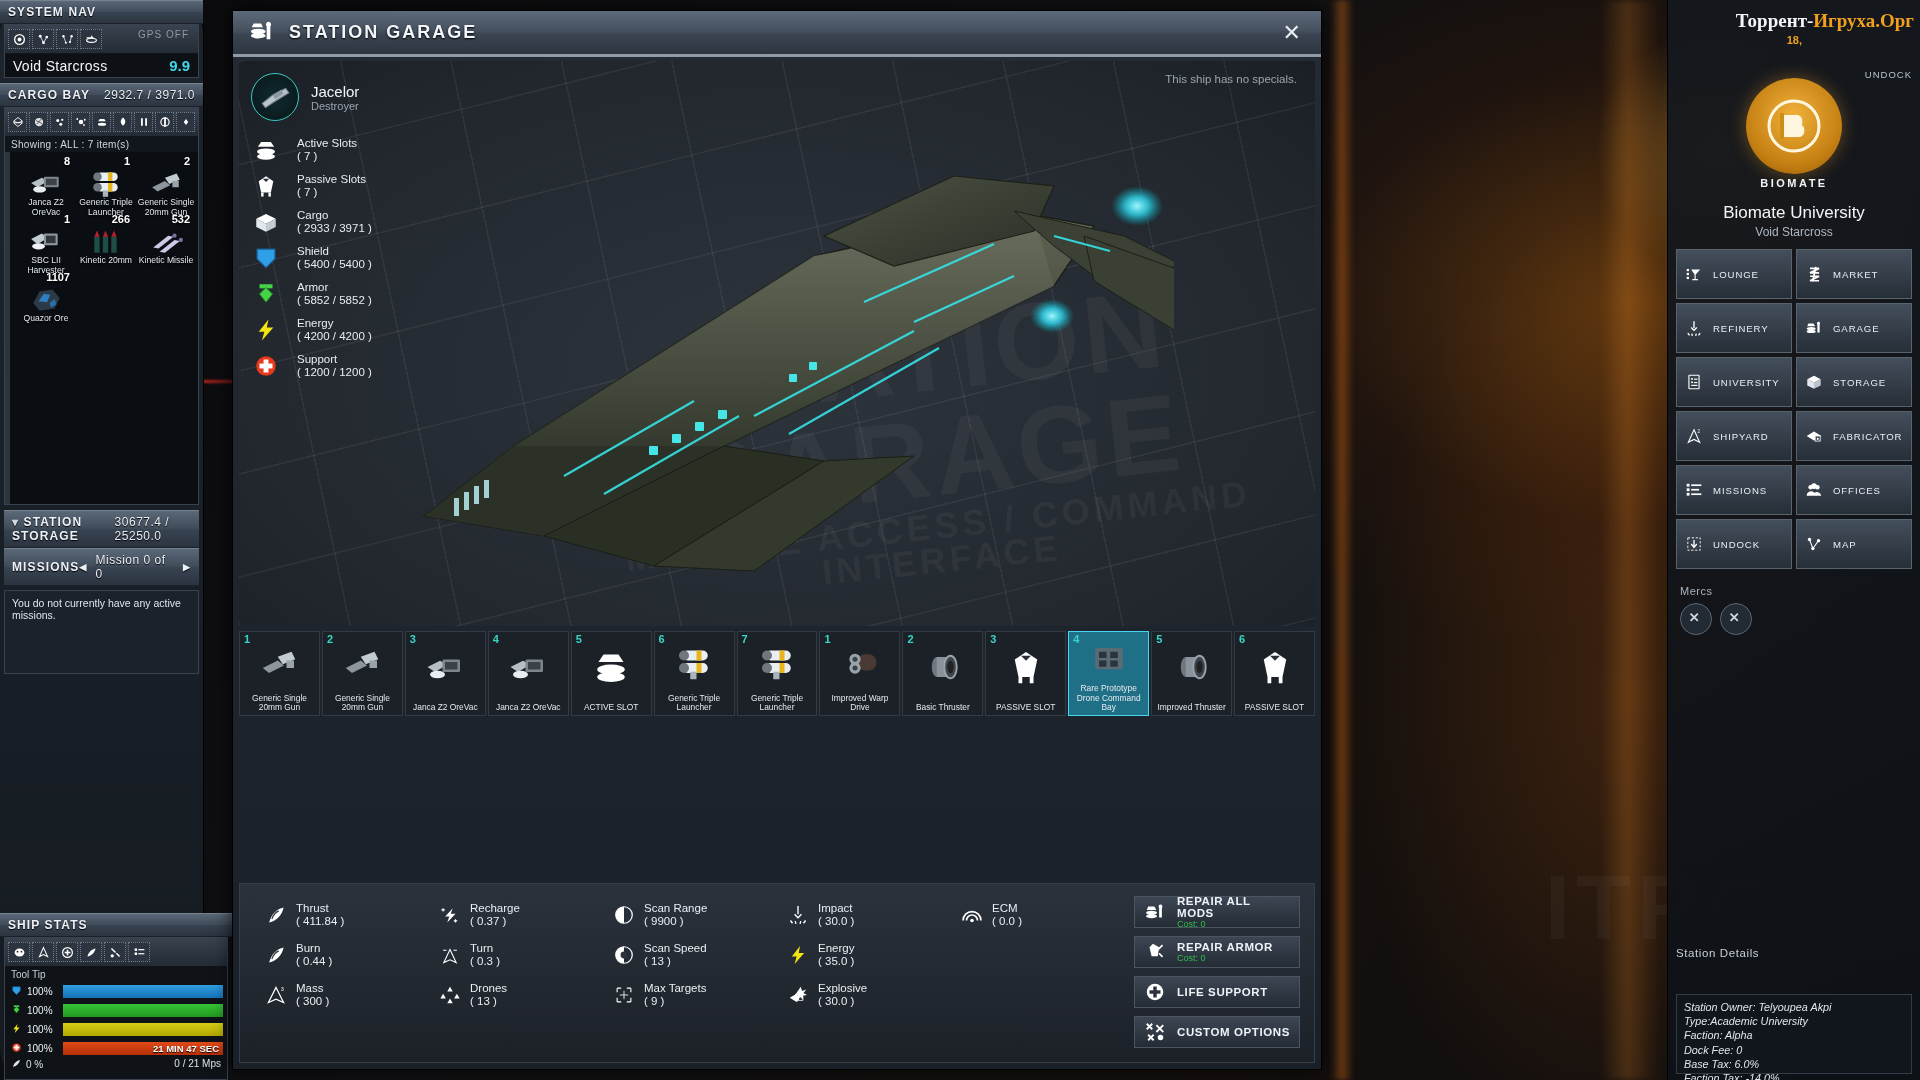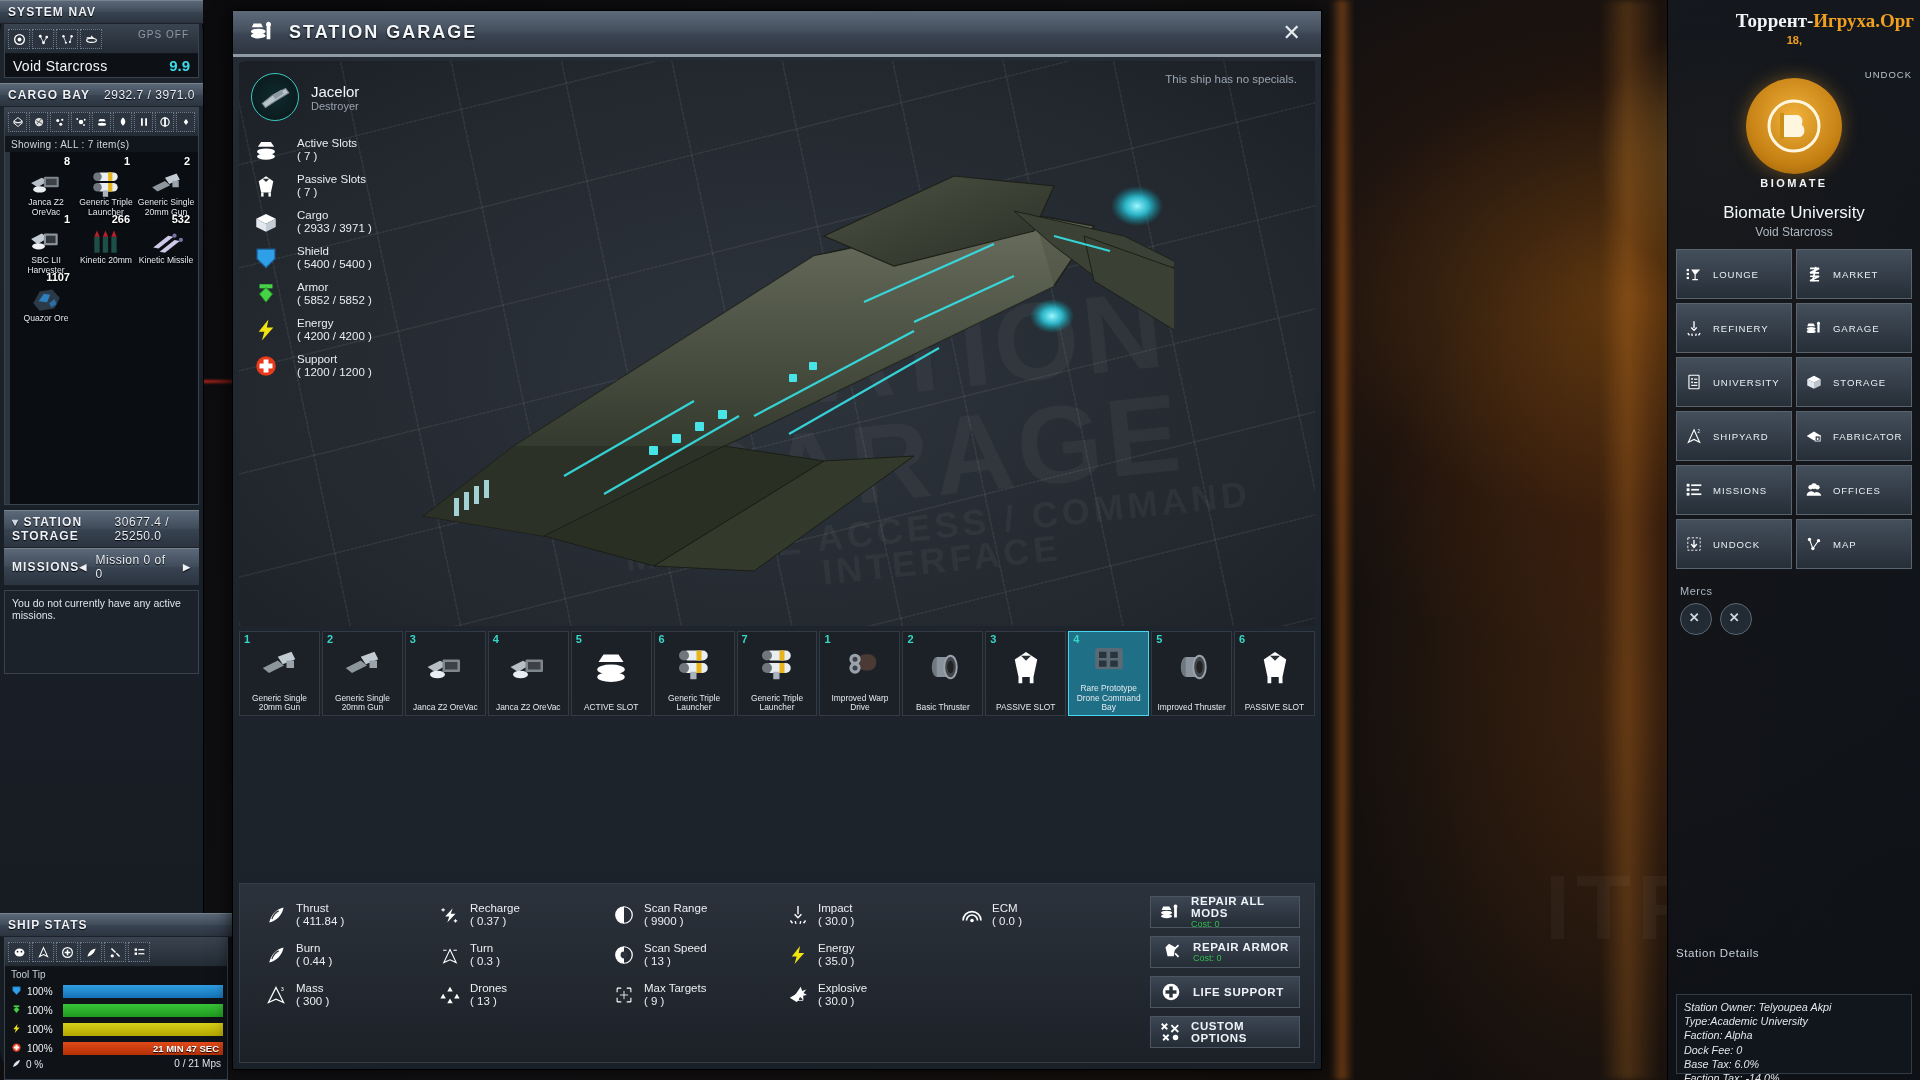--- a/index.html
+++ b/index.html
@@ -206,21 +206,21 @@
   .scol { display:flex; flex-direction:column; gap:14px; width:150px; }
   .srow { display:flex; gap:8px; align-items:flex-start; }
   .srow .i { width:24px; height:26px; display:flex; align-items:center; justify-content:center; }
   .srow .txt .k { font-size:11.5px; color:#e9eef3; line-height:12.5px; }
   .srow .txt .v { font-size:11.5px; color:#e9eef3; line-height:13px; }
   #actionbtns { width:180px; padding:12px 14px 0 0; display:flex; flex-direction:column; gap:8px; }
   .abtn {
     height:32px; display:flex; align-items:center; gap:10px; padding:0 8px;
     background:linear-gradient(180deg,#3c4插;);
     background:linear-gradient(180deg,#3c4653,#242c35);
-    border:1px solid #4c5663; cursor:pointer;margin-left:16px;
+    border:1px solid #4c5663; cursor:pointer;
   }
   .abtn .i { width:24px; display:flex; align-items:center; justify-content:center; }
   .abtn .lbls .l { font-size:11.5px; font-weight:bold; letter-spacing:.6px; color:#eef3f8;}
   .abtn .lbls .c { font-size:9px; color:#2fbf4a; }
 
   
   #right {
     position:absolute; right:0; top:0; width:253px; height:1080px;
     background:linear-gradient(180deg, rgba(20,24,30,.93), rgba(14,17,22,.95));
     border-left:1px solid #000;

